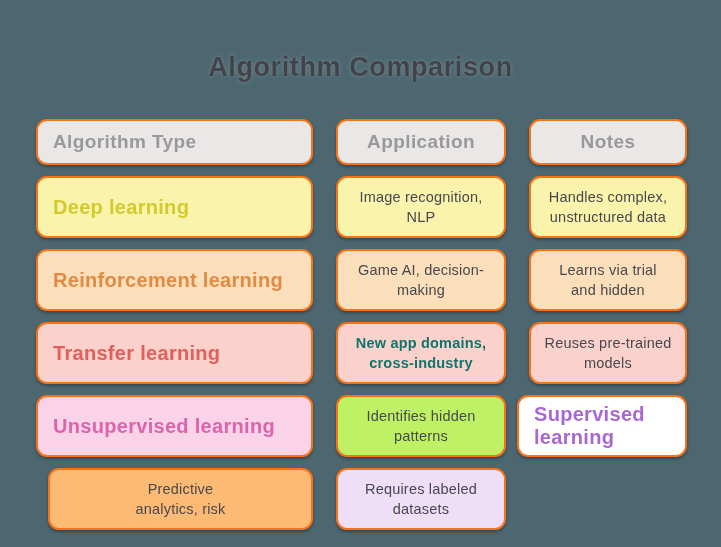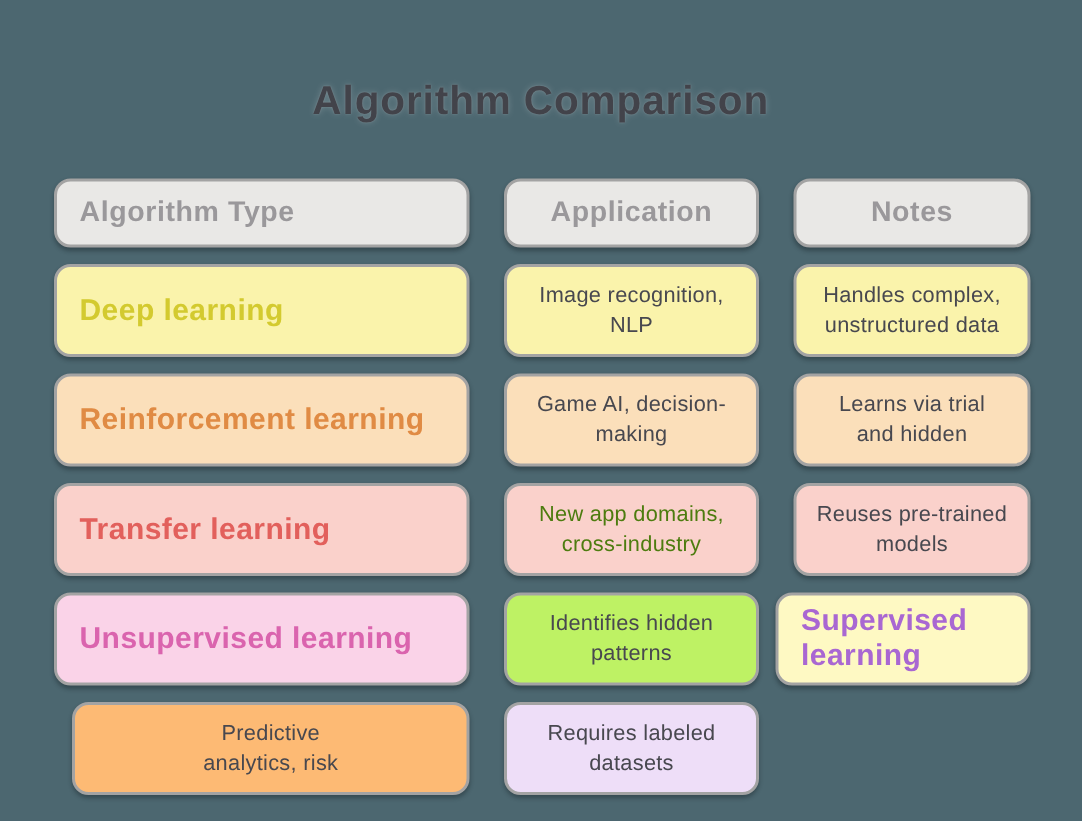--- a/index.html
+++ b/index.html
@@ -24,21 +24,21 @@
   .grid {
     position: absolute;
     left: 36px; top: 119px;
     display: grid;
     grid-template-columns: 277px 182px 170px;
     grid-template-rows: 46px repeat(5, 62px);
     gap: 11px;
   }
   .cell {
     box-sizing: border-box;
-    border: 2px solid #a3a3a3;
+    border: 2px solid #f97316;
     border-radius: 11px;
     box-shadow: 0 2px 3px rgba(20, 30, 35, 0.40);
     display: flex;
     align-items: center;
   }
   .cell.left {
     justify-content: flex-start;
     padding-left: 15px;
     padding-right: 8px;
   }
@@ -78,26 +78,26 @@
       <div class="cell center data-text" style="background: rgb(250, 243, 171); color: rgb(72, 72, 79);">Image recognition,
 NLP</div>
       <div class="cell center data-text" style="background: rgb(250, 243, 171); color: rgb(72, 72, 79);">Handles complex,
 unstructured data</div>
       <div class="cell left type-label" style="background: rgb(251, 223, 186); color: rgb(224, 139, 68);">Reinforcement learning</div>
       <div class="cell center data-text" style="background: rgb(251, 223, 186); color: rgb(72, 72, 79);">Game AI, decision-
 making</div>
       <div class="cell center data-text" style="background: rgb(251, 223, 186); color: rgb(72, 72, 79);">Learns via trial
 and hidden</div>
       <div class="cell left type-label" style="background: rgb(250, 209, 203); color: rgb(226, 96, 92);">Transfer learning</div>
-      <div class="cell center data-text" style="background: rgb(250, 209, 203); color: #4d7c0f;">New app domains,
+      <div class="cell center data-text" style="background: rgb(250, 209, 203); color: #0f766e; font-weight: bold;">New app domains,
 cross-industry</div>
       <div class="cell center data-text" style="background: rgb(250, 209, 203); color: rgb(72, 72, 79);">Reuses pre-trained
 models</div>
       <div class="cell left type-label" style="background: rgb(250, 211, 232); color: rgb(218, 100, 174);">Unsupervised learning</div>
       <div class="cell center data-text" style="background: #bef264; color: rgb(72, 72, 79);">Identifies hidden
 patterns</div>
-      <div class="cell left type-label" style="background: #fef9c3; color: rgb(169, 103, 210);">Supervised learning</div>
+      <div class="cell left type-label" style="background: #ffffff; color: rgb(169, 103, 210);">Supervised learning</div>
       <div class="cell center data-text" style="background: #fdba74; color: rgb(72, 72, 79);">Predictive
 analytics, risk</div>
       <div class="cell center data-text" style="background: rgb(238, 222, 248); color: rgb(72, 72, 79);">Requires labeled
 datasets</div>
     </div>
 </div>
 
 </body></html>

